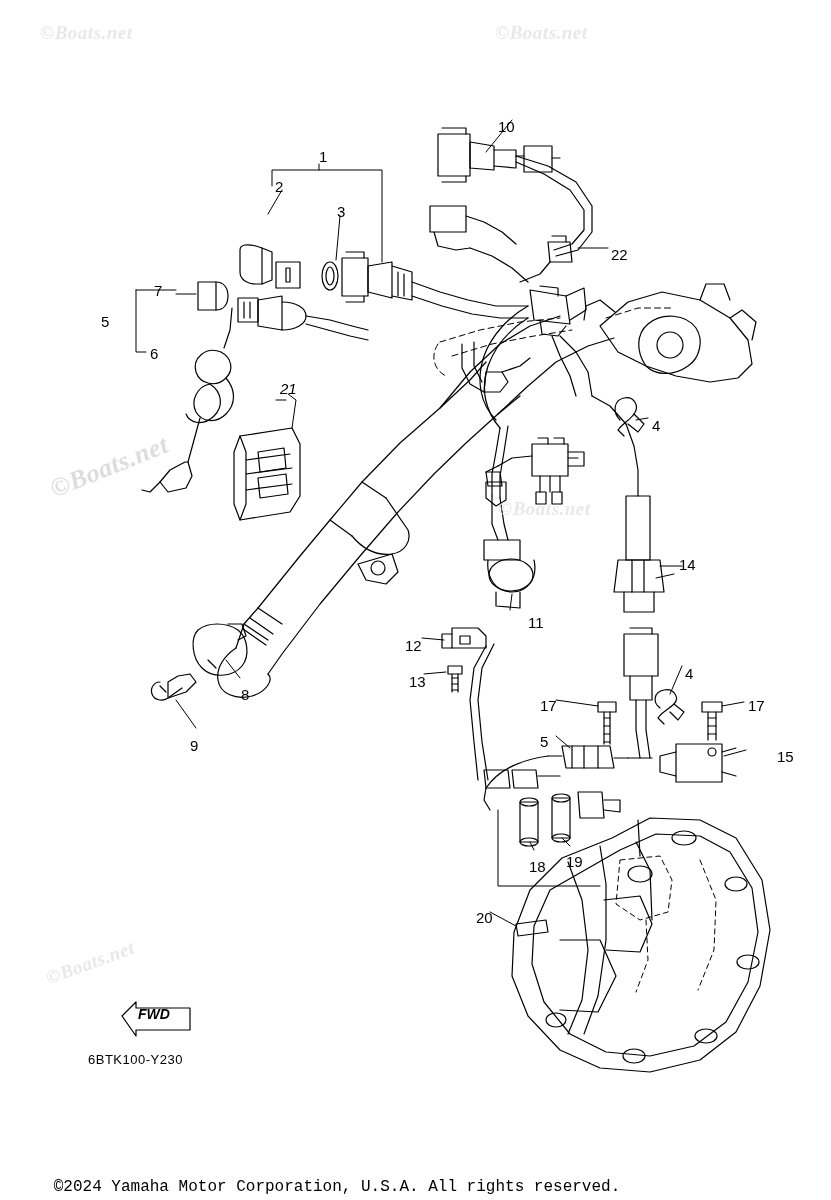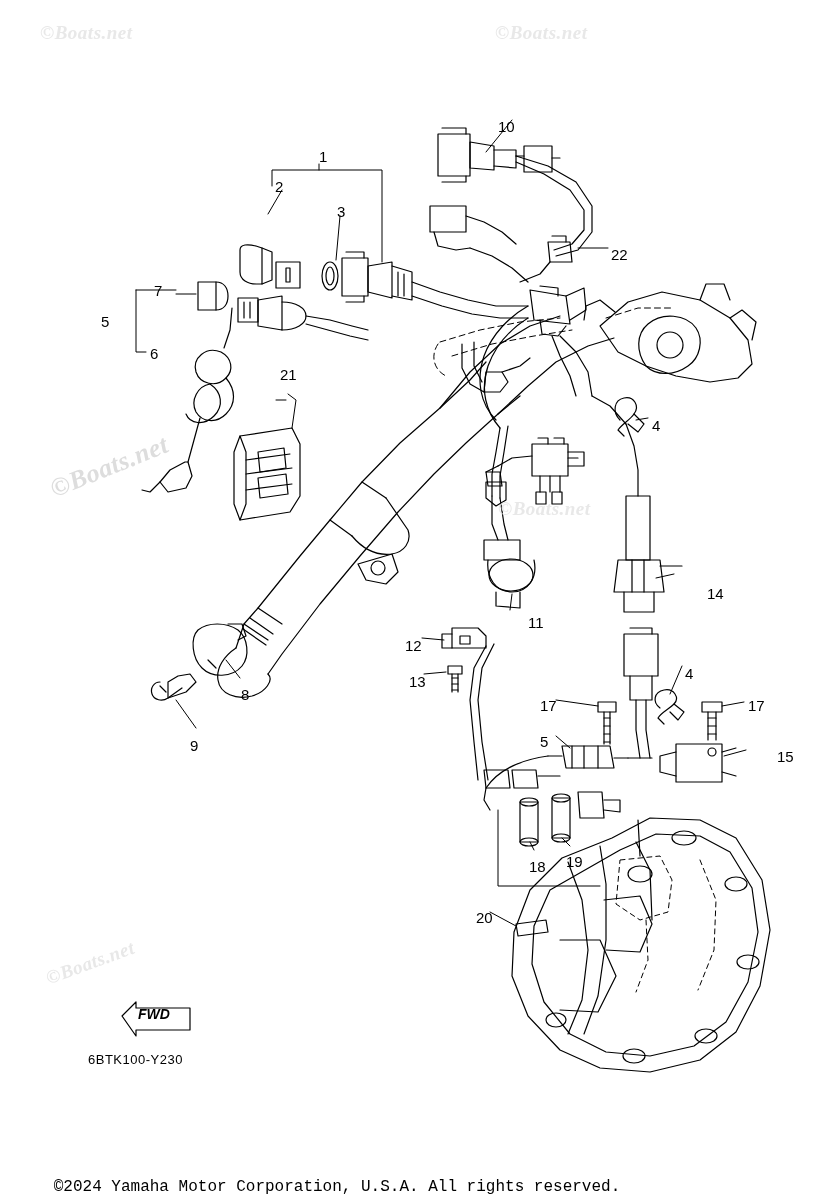--- a/index.html
+++ b/index.html
@@ -381,22 +381,22 @@
 
   <div class="callout" style="left:319px; top:148px;">1</div>
   <div class="callout" style="left:275px; top:178px;">2</div>
   <div class="callout" style="left:337px; top:203px;">3</div>
   <div class="callout" style="left:498px; top:106px;margin-top:12px;">10</div>
   <div class="callout" style="left:611px; top:246px;">22</div>
   <div class="callout" style="left:154px; top:282px;">7</div>
   <div class="callout" style="left:101px; top:313px;">5</div>
   <div class="callout" style="left:150px; top:345px;">6</div>
   <div class="callout" style="left:652px; top:417px;">4</div>
-  <div class="callout" style="left:280px; top:366px;">21</div>
-  <div class="callout" style="left:679px; top:585px;margin-left:28px;">14</div>
+  <div class="callout" style="left:280px; top:380px;font-style:italic;">21</div>
+  <div class="callout" style="left:679px; top:556px;">14</div>
   <div class="callout" style="left:528px; top:614px;">11</div>
   <div class="callout" style="left:405px; top:637px;">12</div>
   <div class="callout" style="left:409px; top:673px;">13</div>
   <div class="callout" style="left:685px; top:665px;">4</div>
   <div class="callout" style="left:540px; top:697px;">17</div>
   <div class="callout" style="left:748px; top:697px;">17</div>
   <div class="callout" style="left:540px; top:733px;">5</div>
   <div class="callout" style="left:777px; top:748px;">15</div>
   <div class="callout" style="left:241px; top:686px;">8</div>
   <div class="callout" style="left:190px; top:737px;">9</div>

